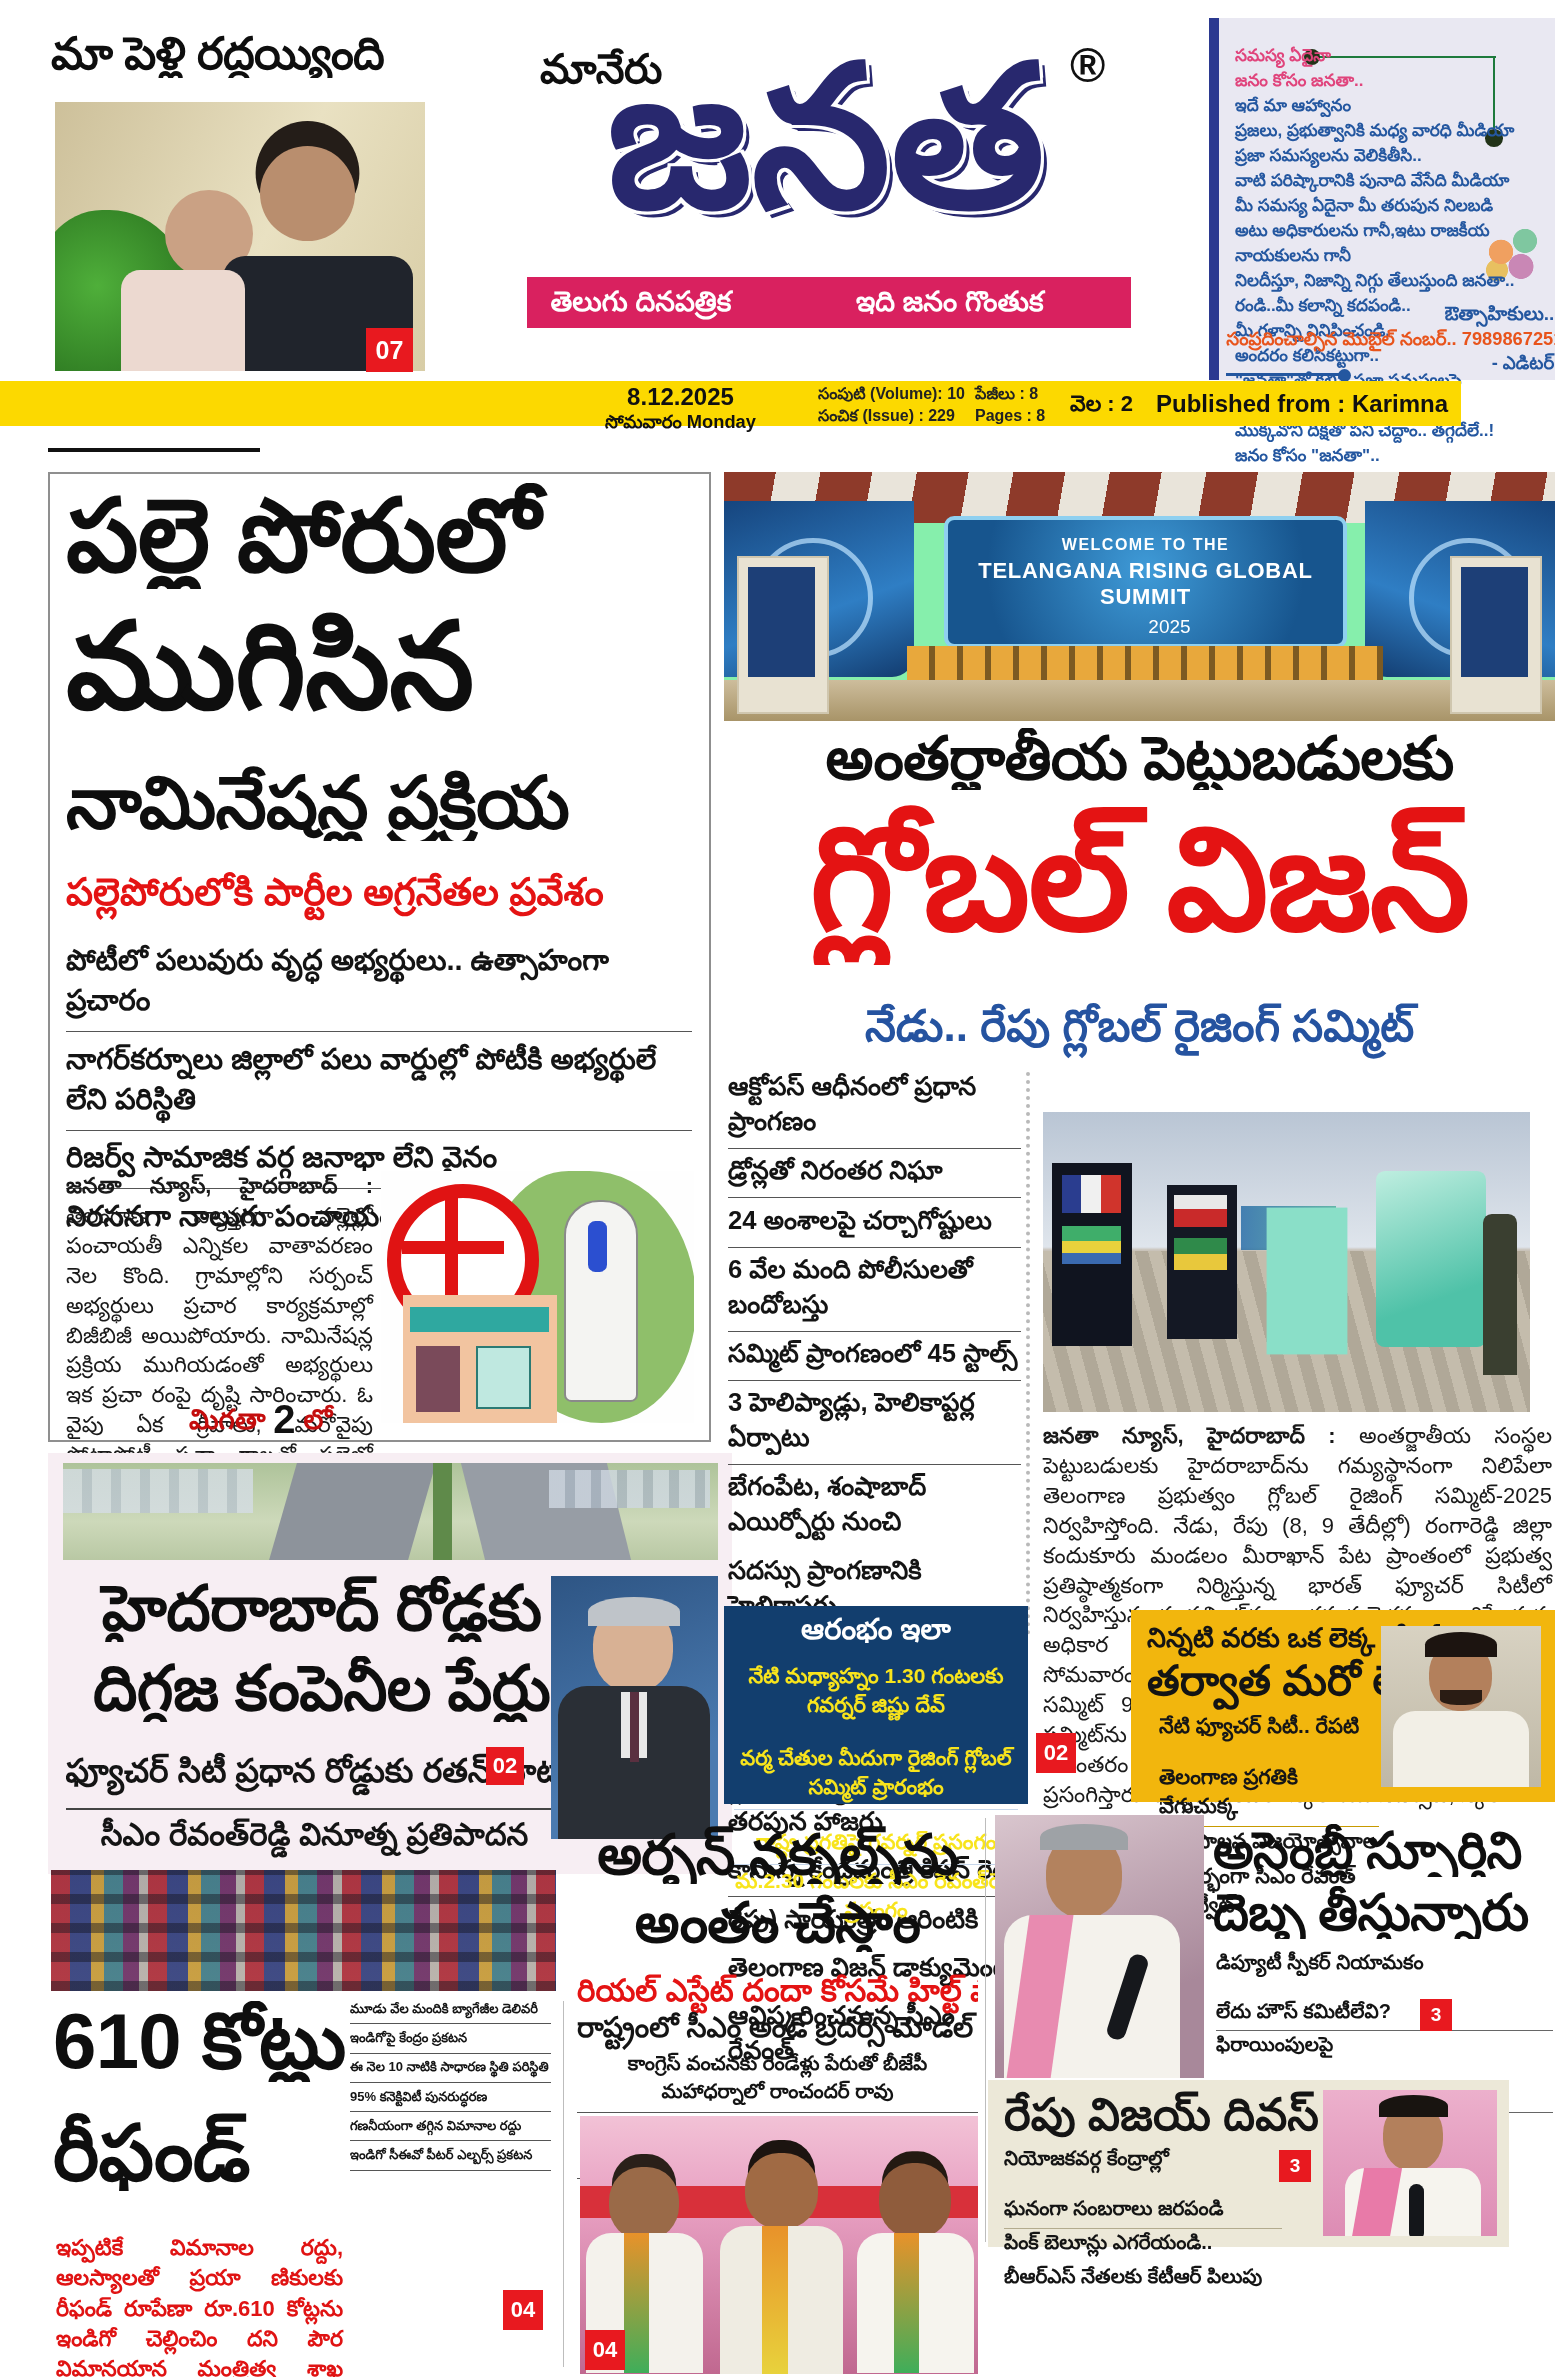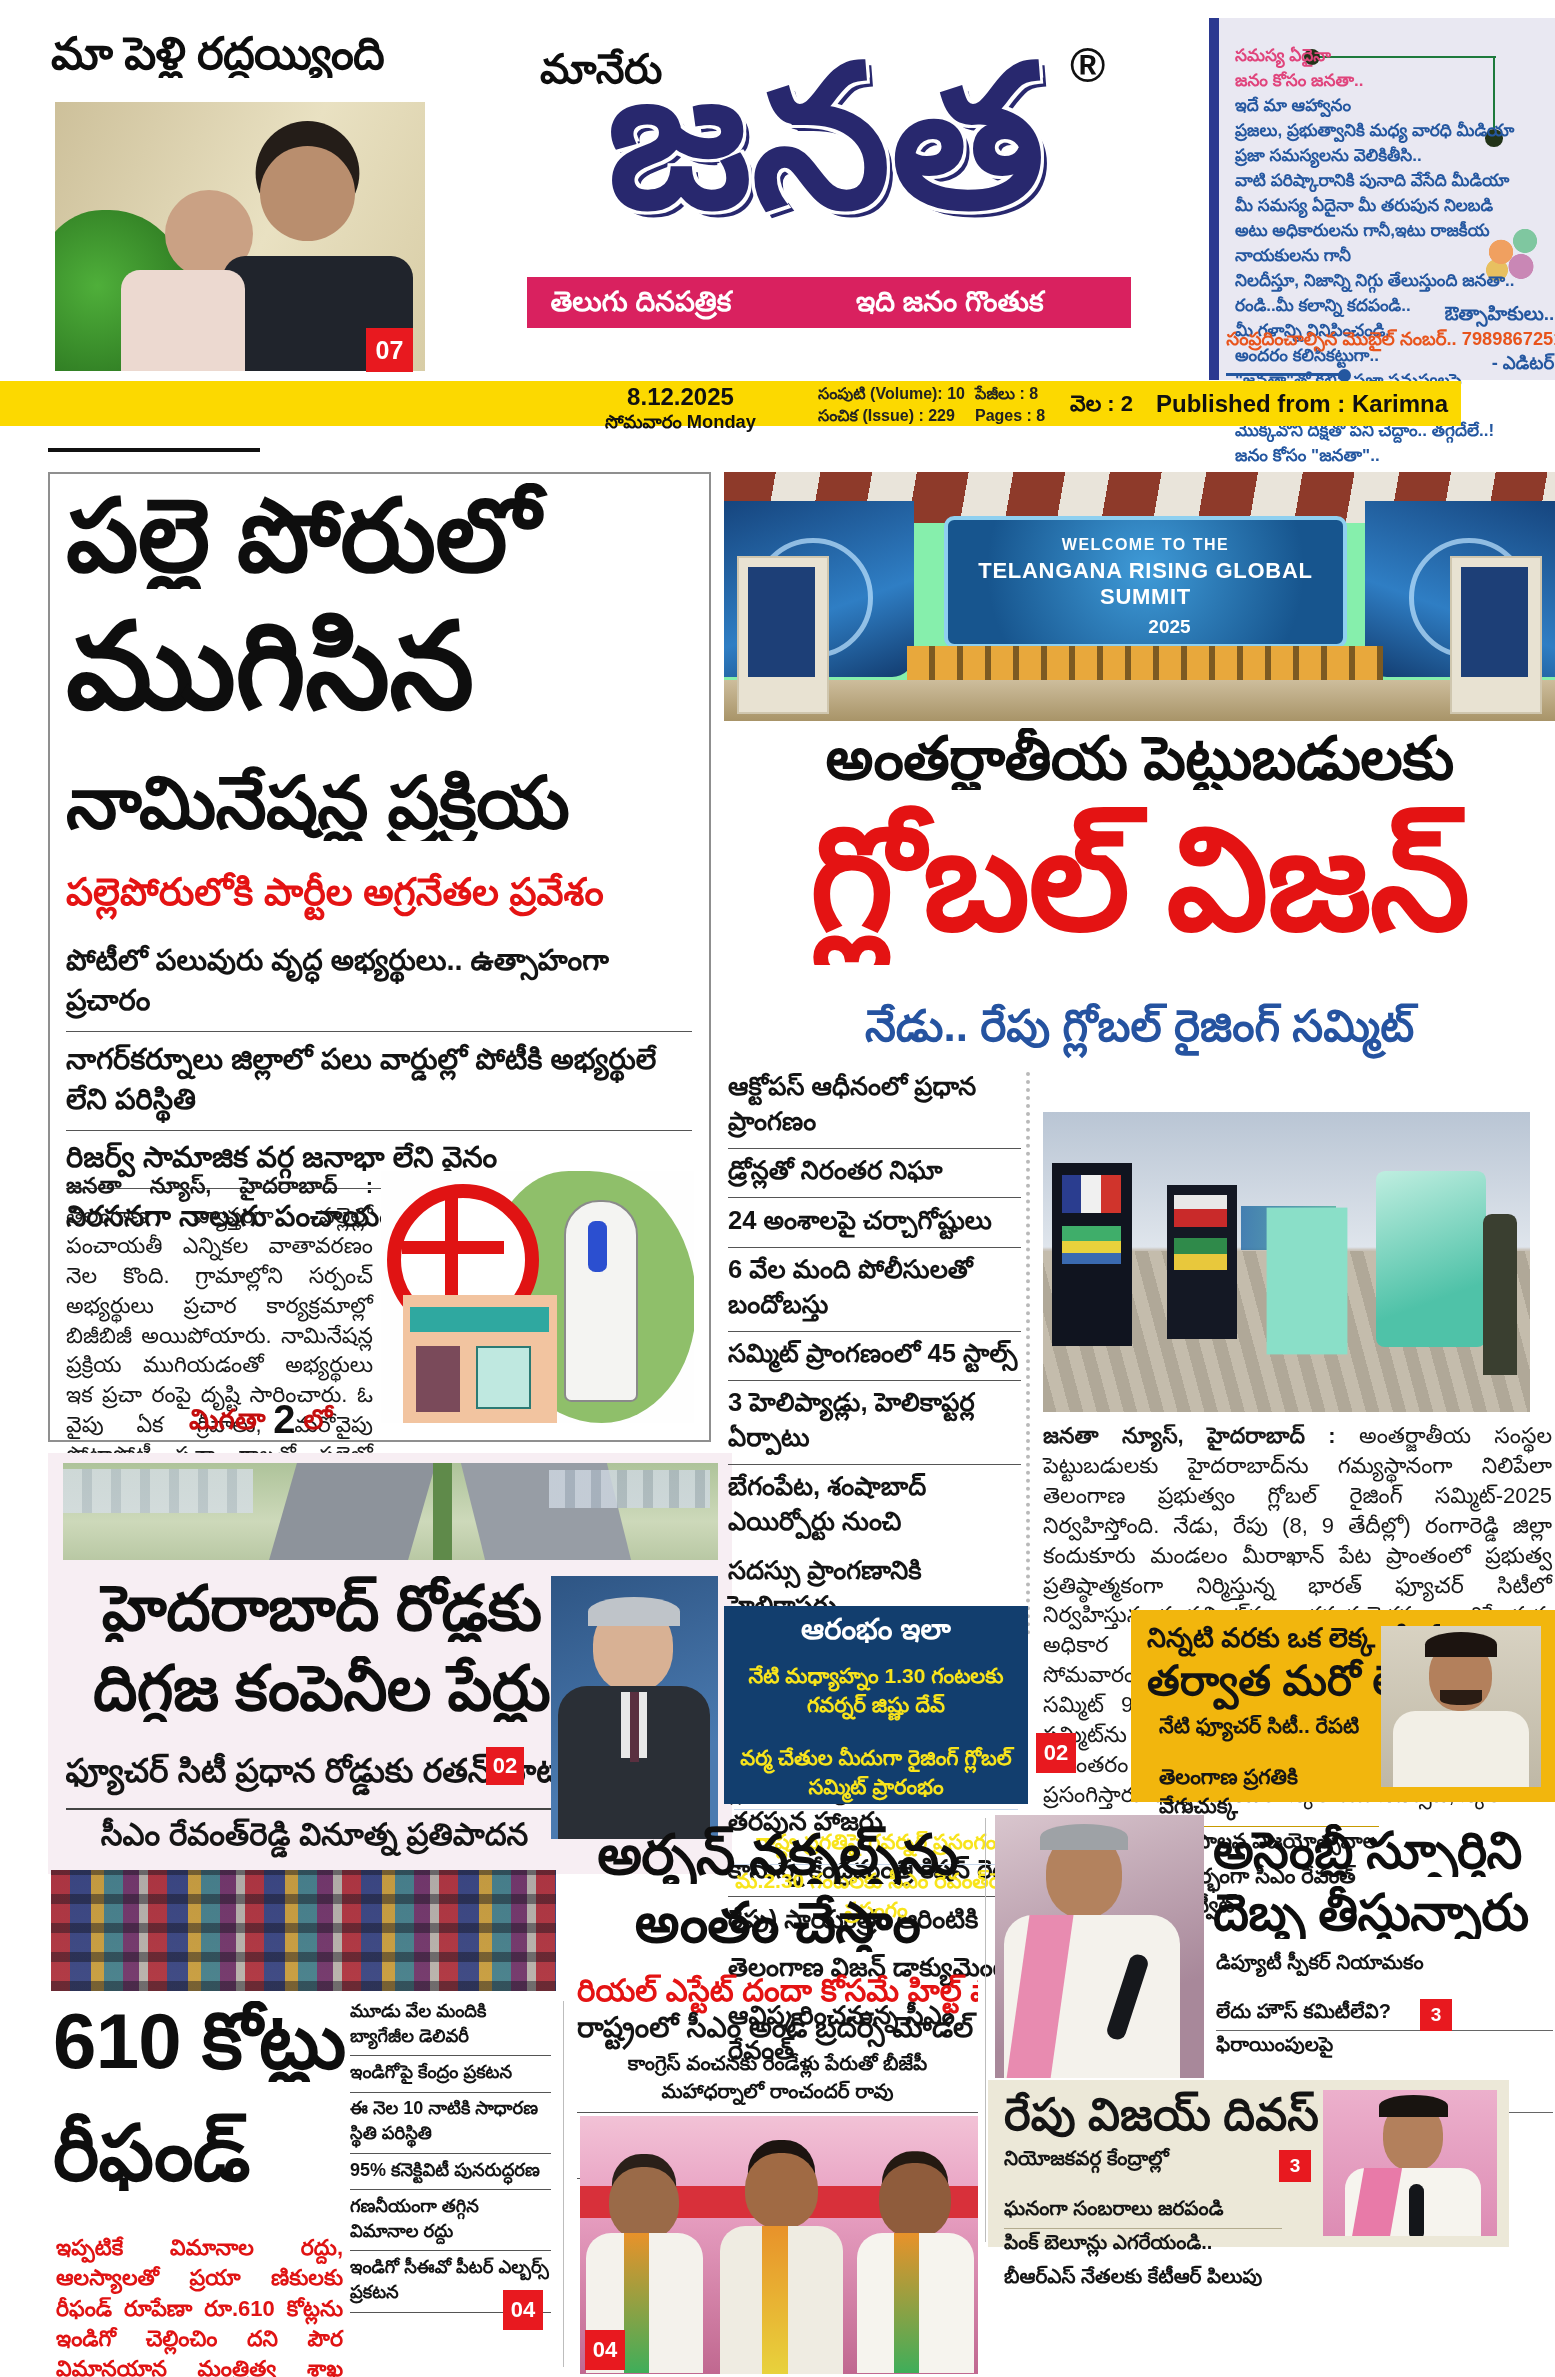--- a/index.html
+++ b/index.html
@@ -17,21 +17,21 @@
   .ulist > div{font-weight:700;color:#141414;border-bottom:1.5px solid #555;}
   .ulist > div.nou{border-bottom:none;}
   
   .plist > div{font-weight:700;color:#141414;}
   .plist > div.yu{border-bottom:1.5px solid #555;margin-top:16px;}
   
   .lead-deck > div{font-size:29px;padding:10.2px 0 7.3px;}
   
   .summit-bul > div{font-size:25.6px;padding:7.3px 0 5.9px;}
   
-  .refund-bul > div{font-size:18px;padding:5.9px 0 4.4px;}
+  .refund-bul > div{font-size:13px;padding:5.9px 0 4.4px;}
   
   .urban-sub > div{font-size:20px;padding:5.1px 0 3.7px;text-align:center;}
   
   .asm-bul > div{font-size:20px;padding:2.2px 0;}
   .asm-bul > div.yu{border-bottom:1.5px solid #666;}
   
   .vijay-lines > div{font-size:20px;padding:2.9px 0;}
   .vijay-lines > div.yu{border-bottom:1.5px solid #b3ab8e;}
   
   .sched > div{color:#f8e41c;font-size:21px;font-weight:700;text-align:center;padding:4.4px 0;}
@@ -184,21 +184,21 @@
     <div class="decor" style="left:0;top:0;width:831px;height:51px;background:repeating-linear-gradient(100deg,#8e3a2a 0 51px,#e9e4da 51px 95px);"></div>
     <div class="decor" style="left:0;top:29px;width:190px;height:176px;background:linear-gradient(160deg,#16457e,#2f7ec4 60%,#123b6e);border-radius:0 0 22px 0;">
       <div style="position:absolute;left:29px;top:37px;width:110px;height:110px;border:5.9px solid #bfe4ff;border-radius:50%;opacity:.7;"></div>
     </div>
     <div class="decor" style="right:0;top:29px;width:190px;height:176px;background:linear-gradient(200deg,#16457e,#2f7ec4 60%,#123b6e);border-radius:0 0 0 22px;">
       <div style="position:absolute;left:44px;top:37px;width:110px;height:110px;border:5.9px solid #bfe4ff;border-radius:50%;opacity:.7;"></div>
     </div>
     <div class="abs ctr" style="left:220px;top:44px;width:395px;height:124px;background:radial-gradient(circle at 50% 40%,#3f9bd8,#17558e 75%);border:4.4px solid #8fd0f0;border-radius:10.2px;color:#ffffff;">
       <div style="margin-top:16px;font-size:16px;font-weight:700;letter-spacing:1.5px;">WELCOME TO THE</div>
       <div style="margin-top:4.4px;font-size:22px;font-weight:900;letter-spacing:0.7px;">TELANGANA RISING GLOBAL SUMMIT</div>
-      <div style="margin-top:5.9px;font-size:19px;font-weight:700;margin-left:48px;">2025</div>
+      <div style="margin-top:5.9px;font-size:19px;font-weight:400;margin-left:48px;">2025</div>
     </div>
     <div class="decor" style="left:183px;top:174px;width:476px;height:34px;background:repeating-linear-gradient(90deg,#e8a83c 0 22px,#7c5a22 22px 28px);"></div>
     <div class="decor" style="left:0;bottom:0;width:831px;height:41px;background:linear-gradient(180deg,#cdbd9c,#a89468);"></div>
     <div class="decor" style="left:13px;bottom:7.3px;width:88px;height:154px;background:#e8e2d2;border:2.9px solid #cfc6ae;">
       <div style="position:absolute;left:8.8px;top:8.8px;width:67px;height:110px;background:#1d3f77;"></div>
     </div>
     <div class="decor" style="right:13px;bottom:7.3px;width:88px;height:154px;background:#e8e2d2;border:2.9px solid #cfc6ae;">
       <div style="position:absolute;left:8.8px;top:8.8px;width:67px;height:110px;background:#1d3f77;"></div>
     </div>
   </div>

